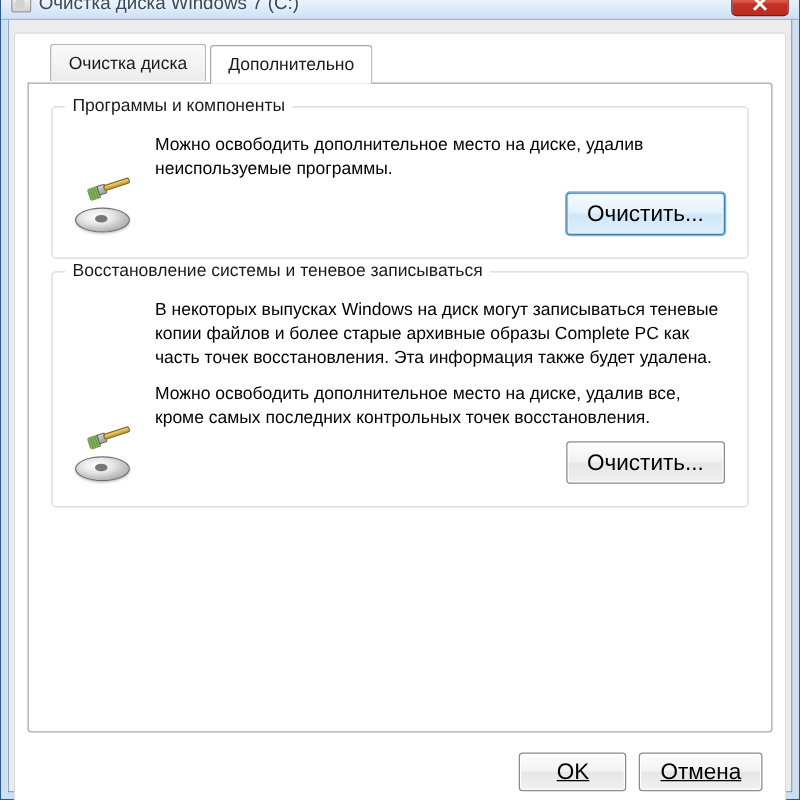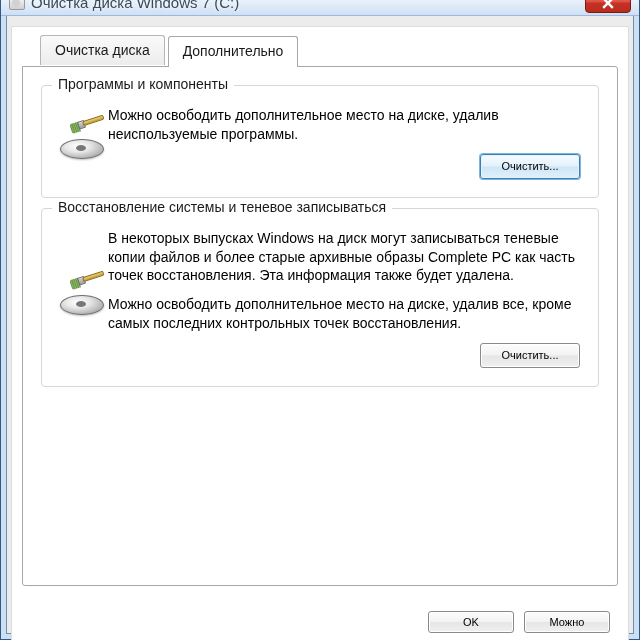--- a/index.html
+++ b/index.html
@@ -127,21 +127,22 @@
     position: absolute;
     top: -10px;
     left: 10px;
     background: #fff;
     padding: 0 6px;
     color: #1a1a1a;
     font-size: 14px;
   }
   .group-content {
     display: flex;
-    align-items: center;
+    gap: 16px;
+    align-items: flex-end;
   }
   .disk-icon {
     width: 48px; height: 34px;
     flex-shrink: 0;
     margin-top: 4px;
     position: relative;
   }
   .disk-icon .platter {
     position: absolute;
     left: 0; top: 12px;
@@ -195,41 +196,42 @@
   }
   .group-text p { margin: 0 0 10px 0; }
   .btn-row {
     display: flex;
     justify-content: flex-end;
     margin-top: 10px;
   }
   .win-btn {
     min-width: 100px;
     padding: 4px 16px;
-    font-size: 11px;
+    font-size: 18px;
     color: #000;
     background: linear-gradient(to bottom, #fdfdfd 0%, #f2f2f2 48%, #e6e6e6 52%, #f0f0f0 100%);
     border: 1px solid #8a8a8a;
     border-radius: 3px;
     box-shadow: inset 0 0 0 1px #fff;
     cursor: default;
     text-align: center;
   }
   .win-btn.focused {
     border: 1px solid #3c7fb1;
     box-shadow: 0 0 0 1px #7bb5e0, inset 0 0 0 1px #e6f2fb;
     background: linear-gradient(to bottom, #f6fbff 0%, #e4f1fb 48%, #cde6f7 52%, #e1f0fa 100%);
   }
 
   .dialog-buttons {
     position: absolute;
     right: 18px;
     bottom: 10px;
     display: flex;
     gap: 10px;
+    text-decoration: underline;
   }
   .dialog-buttons .win-btn { min-width: 86px; }
 
   .outer-frame {
     position: absolute;
     inset: 0;
     border: 5px solid #cddff0;
     pointer-events: none;
     box-shadow: inset 0 0 0 1px #6c92b8;
   }
@@ -300,17 +302,17 @@
               <div class="win-btn">Очистить...</div>
             </div>
           </div>
         </div>
       </div>
 
     </div>
 
     <div class="dialog-buttons">
       <div class="win-btn">OK</div>
-      <div class="win-btn">Можно</div>
+      <div class="win-btn">Отмена</div>
     </div>
 
   </div>
 </div>
 
 </body></html>

